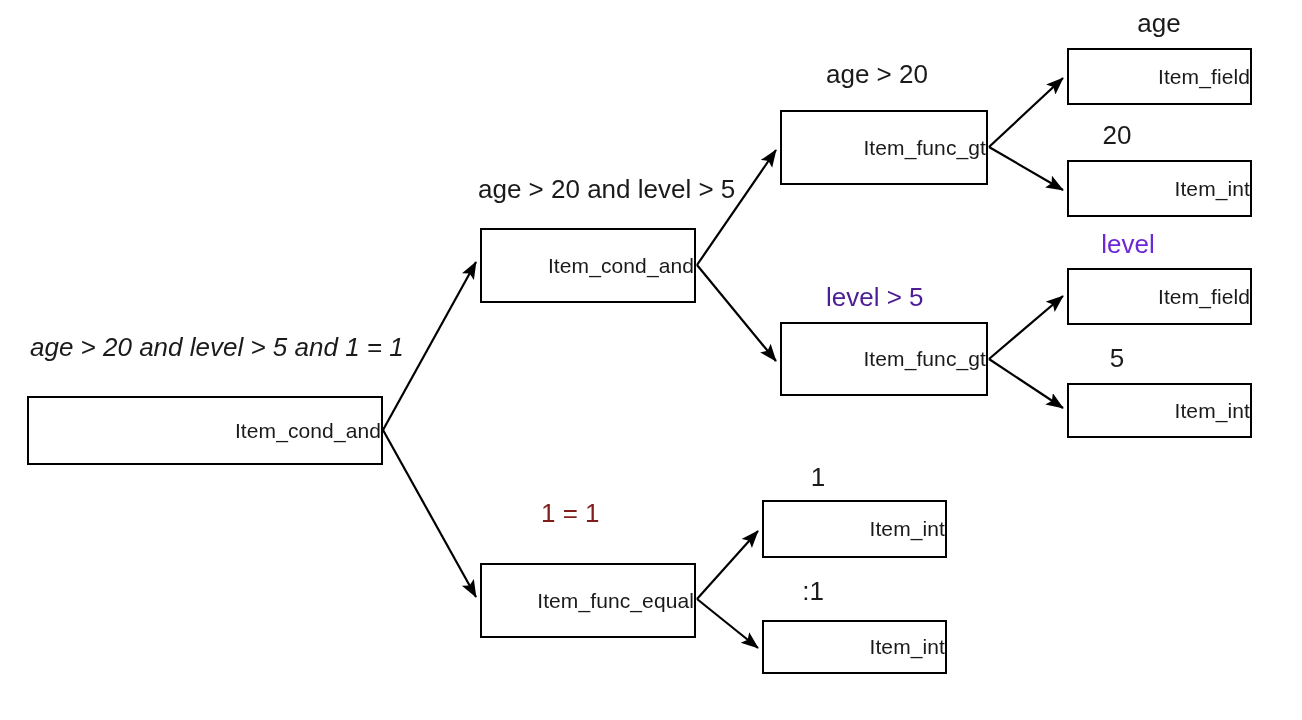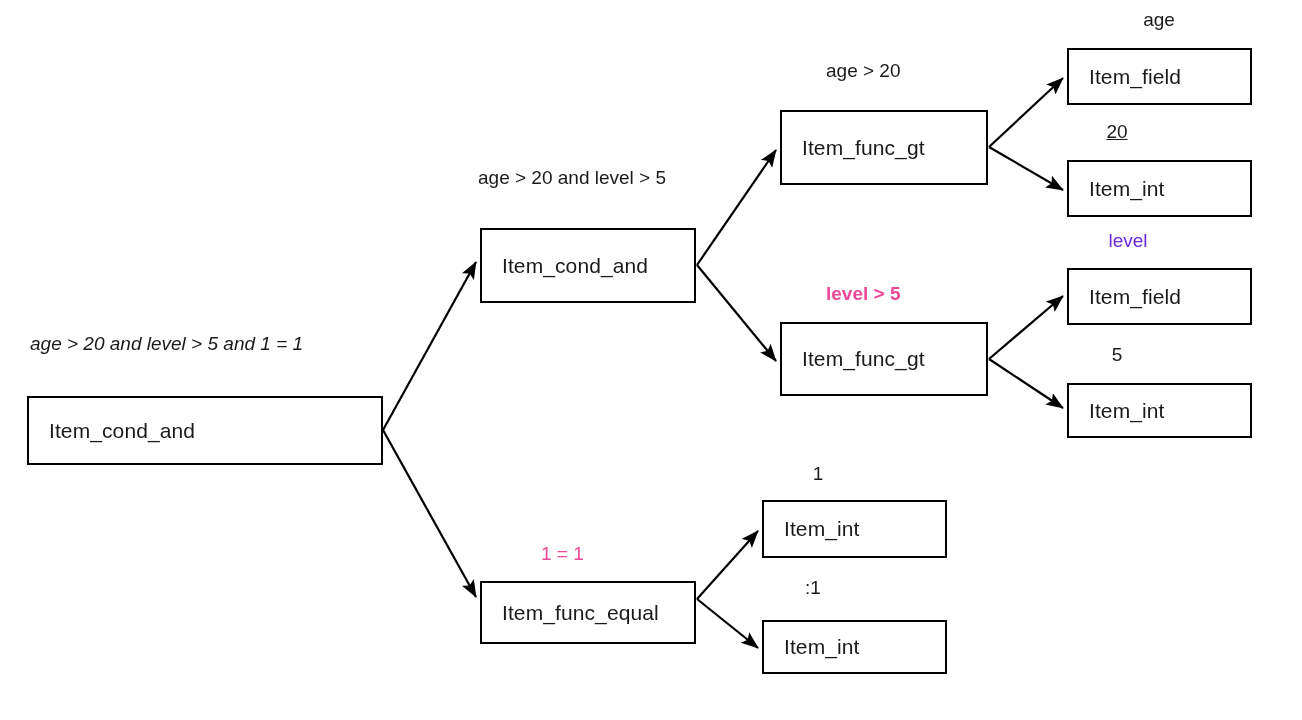--- a/index.html
+++ b/index.html
@@ -23,31 +23,30 @@
     height: 720px;
     pointer-events: none;
   }
   .node {
     position: absolute;
     box-sizing: border-box;
     border: 2px solid #6d28d9;
     background: #ffffff;
     display: flex;
     align-items: center;
-    justify-content: flex-start;
+    justify-content: flex-end;
     color: #1a1a1a;
     font-size: 21px;
     letter-spacing: 0.1px;
     white-space: nowrap;
-    padding-left: 20px;
   }
   .edge-label {
     position: absolute;
     color: #1a1a1a;
-    font-size: 19px;
+    font-size: 26px;
     white-space: nowrap;
     line-height: 1;
   }
   .edge-label.center {
     text-align: center;
     transform: translateX(-50%);
   }
 </style>
 </head>
 <body>
@@ -92,37 +91,37 @@
       </div>
       <div class="node" style="left: 780px; top: 322px; width: 208px; height: 74px; border-color: rgb(0, 0, 0); color: rgb(26, 26, 26);">
         <span>Item_func_gt</span>
       </div>
       <div class="node" style="left: 1067px; top: 268px; width: 185px; height: 57px; border-color: rgb(0, 0, 0); color: rgb(26, 26, 26);">
         <span>Item_field</span>
       </div>
       <div class="node" style="left: 1067px; top: 383px; width: 185px; height: 55px; border-color: rgb(0, 0, 0); color: rgb(26, 26, 26);">
         <span>Item_int</span>
       </div>
-      <div class="node" style="left: 480px; top: 581px; width: 216px; height: 63px; border-color: rgb(0, 0, 0); color: rgb(26, 26, 26);">
+      <div class="node" style="left: 480px; top: 563px; width: 216px; height: 75px; border-color: rgb(0, 0, 0); color: rgb(26, 26, 26);">
         <span>Item_func_equal</span>
       </div>
       <div class="node" style="left: 762px; top: 500px; width: 185px; height: 58px; border-color: rgb(0, 0, 0); color: rgb(26, 26, 26);">
         <span>Item_int</span>
       </div>
       <div class="node" style="left: 762px; top: 620px; width: 185px; height: 54px; border-color: rgb(0, 0, 0); color: rgb(26, 26, 26);">
         <span>Item_int</span>
       </div>
     </div>
   <div id="labels-group">
       <div class="edge-label" style="left: 30px; top: 334px; color: rgb(26, 26, 26); font-style: italic;">age &gt; 20 and level &gt; 5 and 1 = 1</div>
-      <div class="edge-label" style="left: 478px; top: 168px; color: rgb(26, 26, 26);">age &gt; 20 and level &gt; 5</div>
+      <div class="edge-label" style="left: 478px; top: 176px; color: rgb(26, 26, 26);">age &gt; 20 and level &gt; 5</div>
       <div class="edge-label" style="left: 826px; top: 61px; color: rgb(26, 26, 26);">age &gt; 20</div>
       <div class="edge-label center" style="left: 1159px; top: 10px; color: rgb(26, 26, 26);">age</div>
-      <div class="edge-label center" style="left: 1117px; top: 122px; color: rgb(26, 26, 26); text-decoration: underline;">20</div>
-      <div class="edge-label" style="left: 826px; top: 284px; color: #ec4899; font-weight: bold;">level &gt; 5</div>
+      <div class="edge-label center" style="left: 1117px; top: 122px; color: rgb(26, 26, 26);">20</div>
+      <div class="edge-label" style="left: 826px; top: 284px; color: #4c1d95;">level &gt; 5</div>
       <div class="edge-label center" style="left: 1128px; top: 231px; color: #6d28d9;">level</div>
       <div class="edge-label center" style="left: 1117px; top: 345px; color: rgb(26, 26, 26);">5</div>
-      <div class="edge-label" style="left: 541px; top: 544px; color: #ec4899;">1 = 1</div>
+      <div class="edge-label" style="left: 541px; top: 500px; color: #7f1d1d;">1 = 1</div>
       <div class="edge-label center" style="left: 818px; top: 464px; color: rgb(26, 26, 26);">1</div>
       <div class="edge-label center" style="left: 813px; top: 578px; color: rgb(26, 26, 26);">:1</div>
     </div>
 
 </div>
 
 </body></html>

